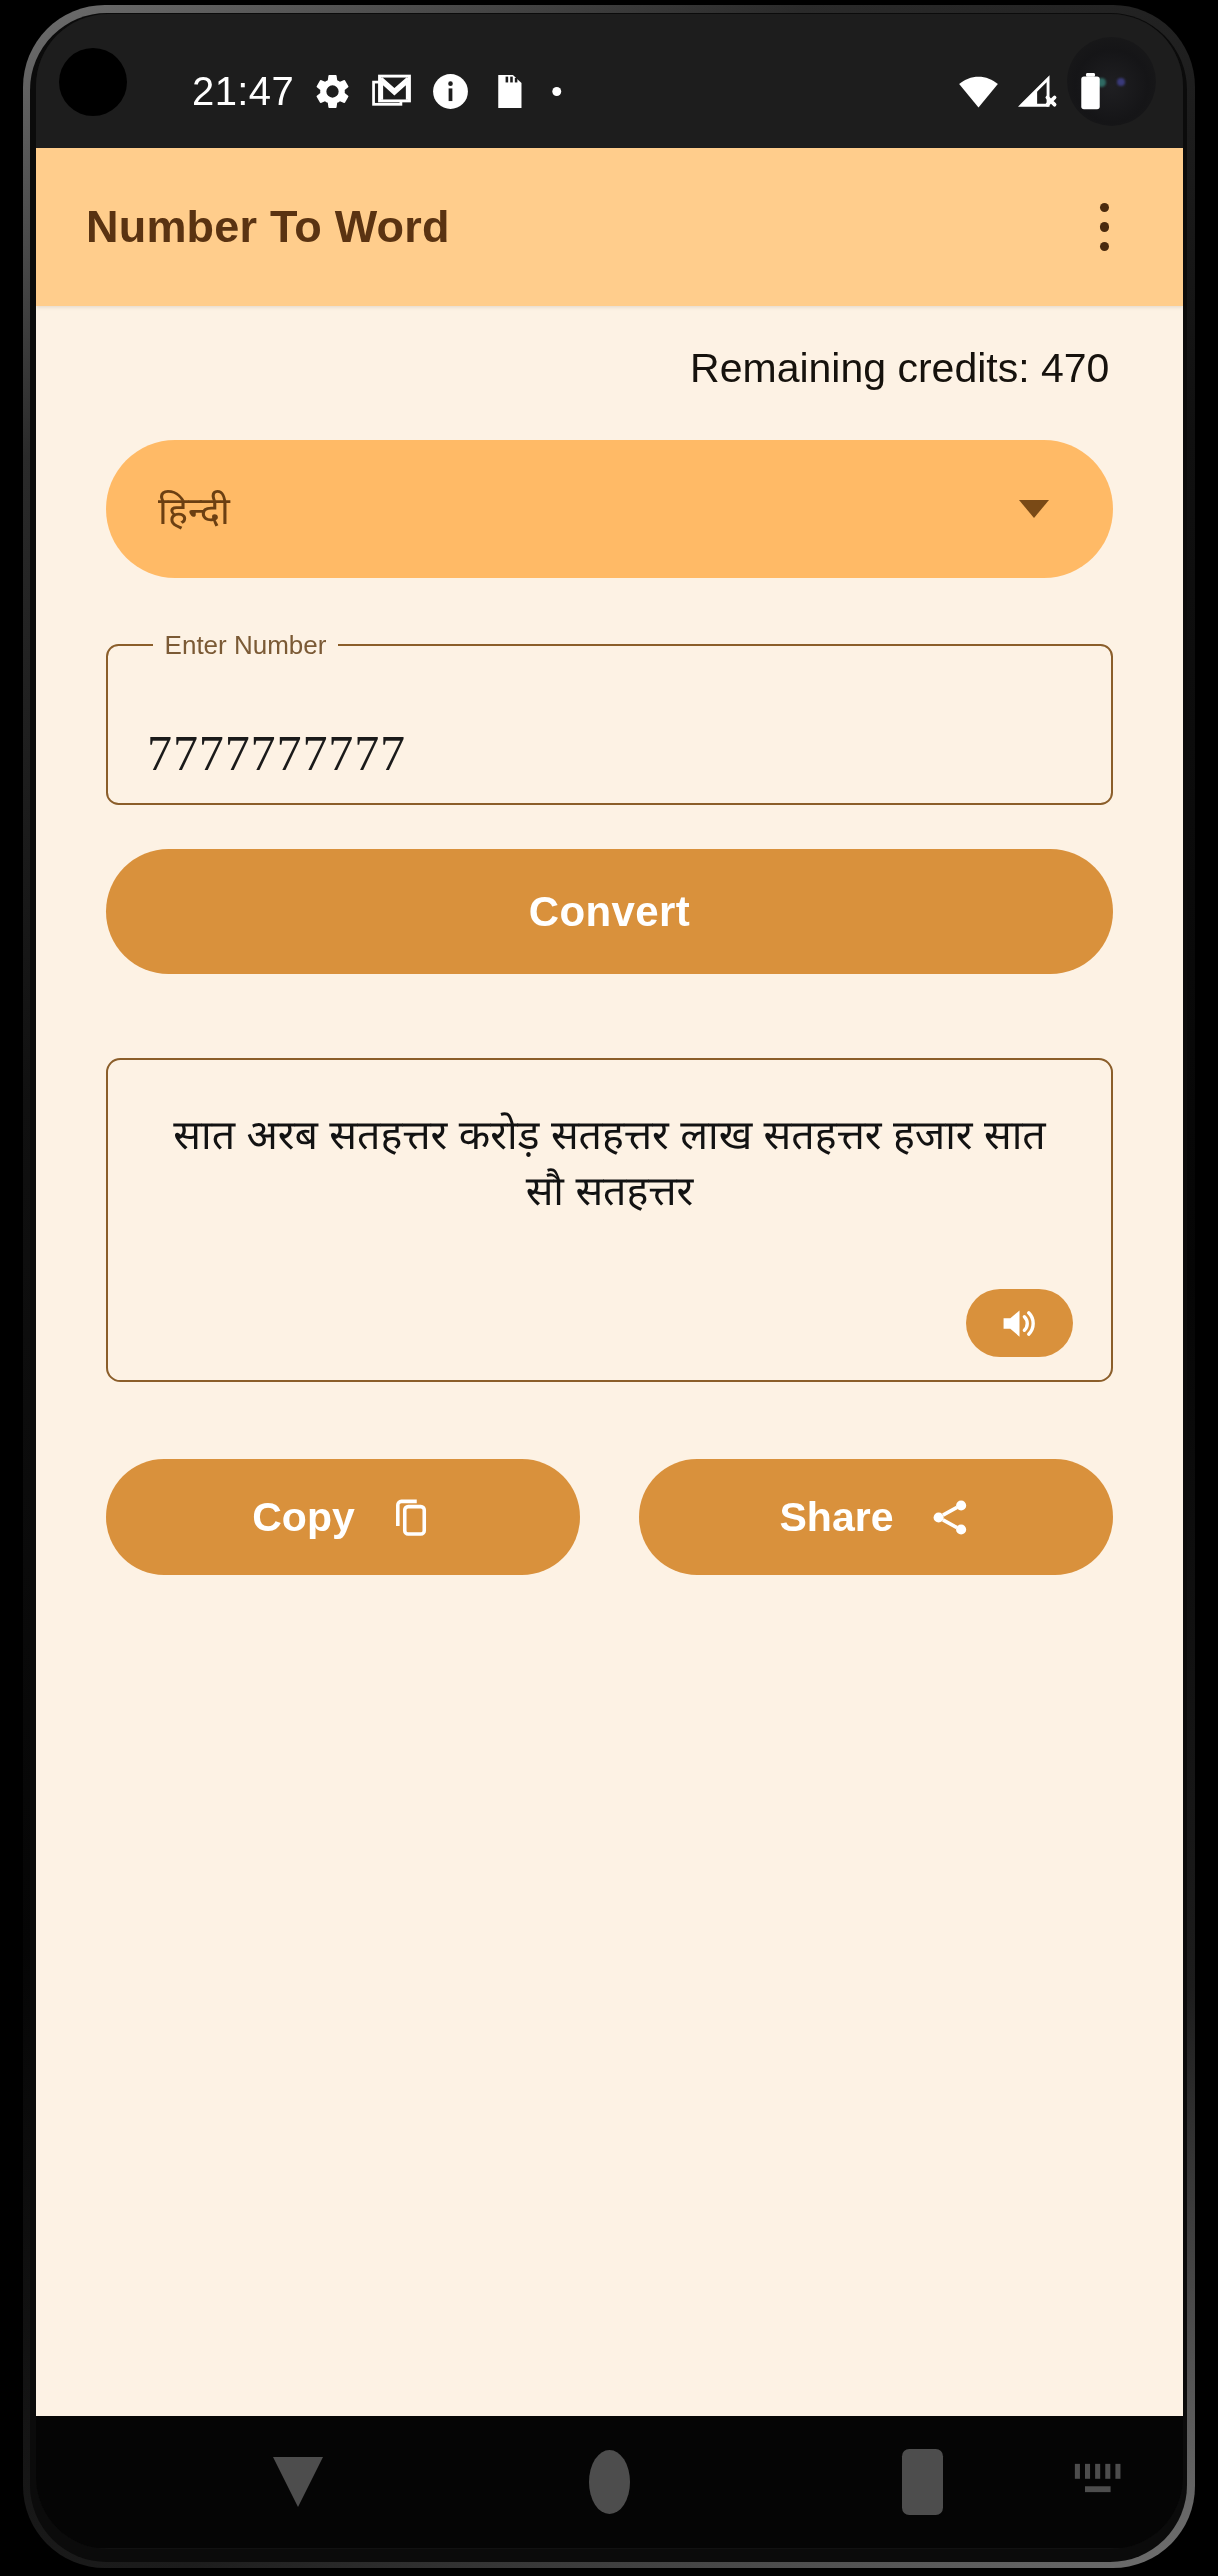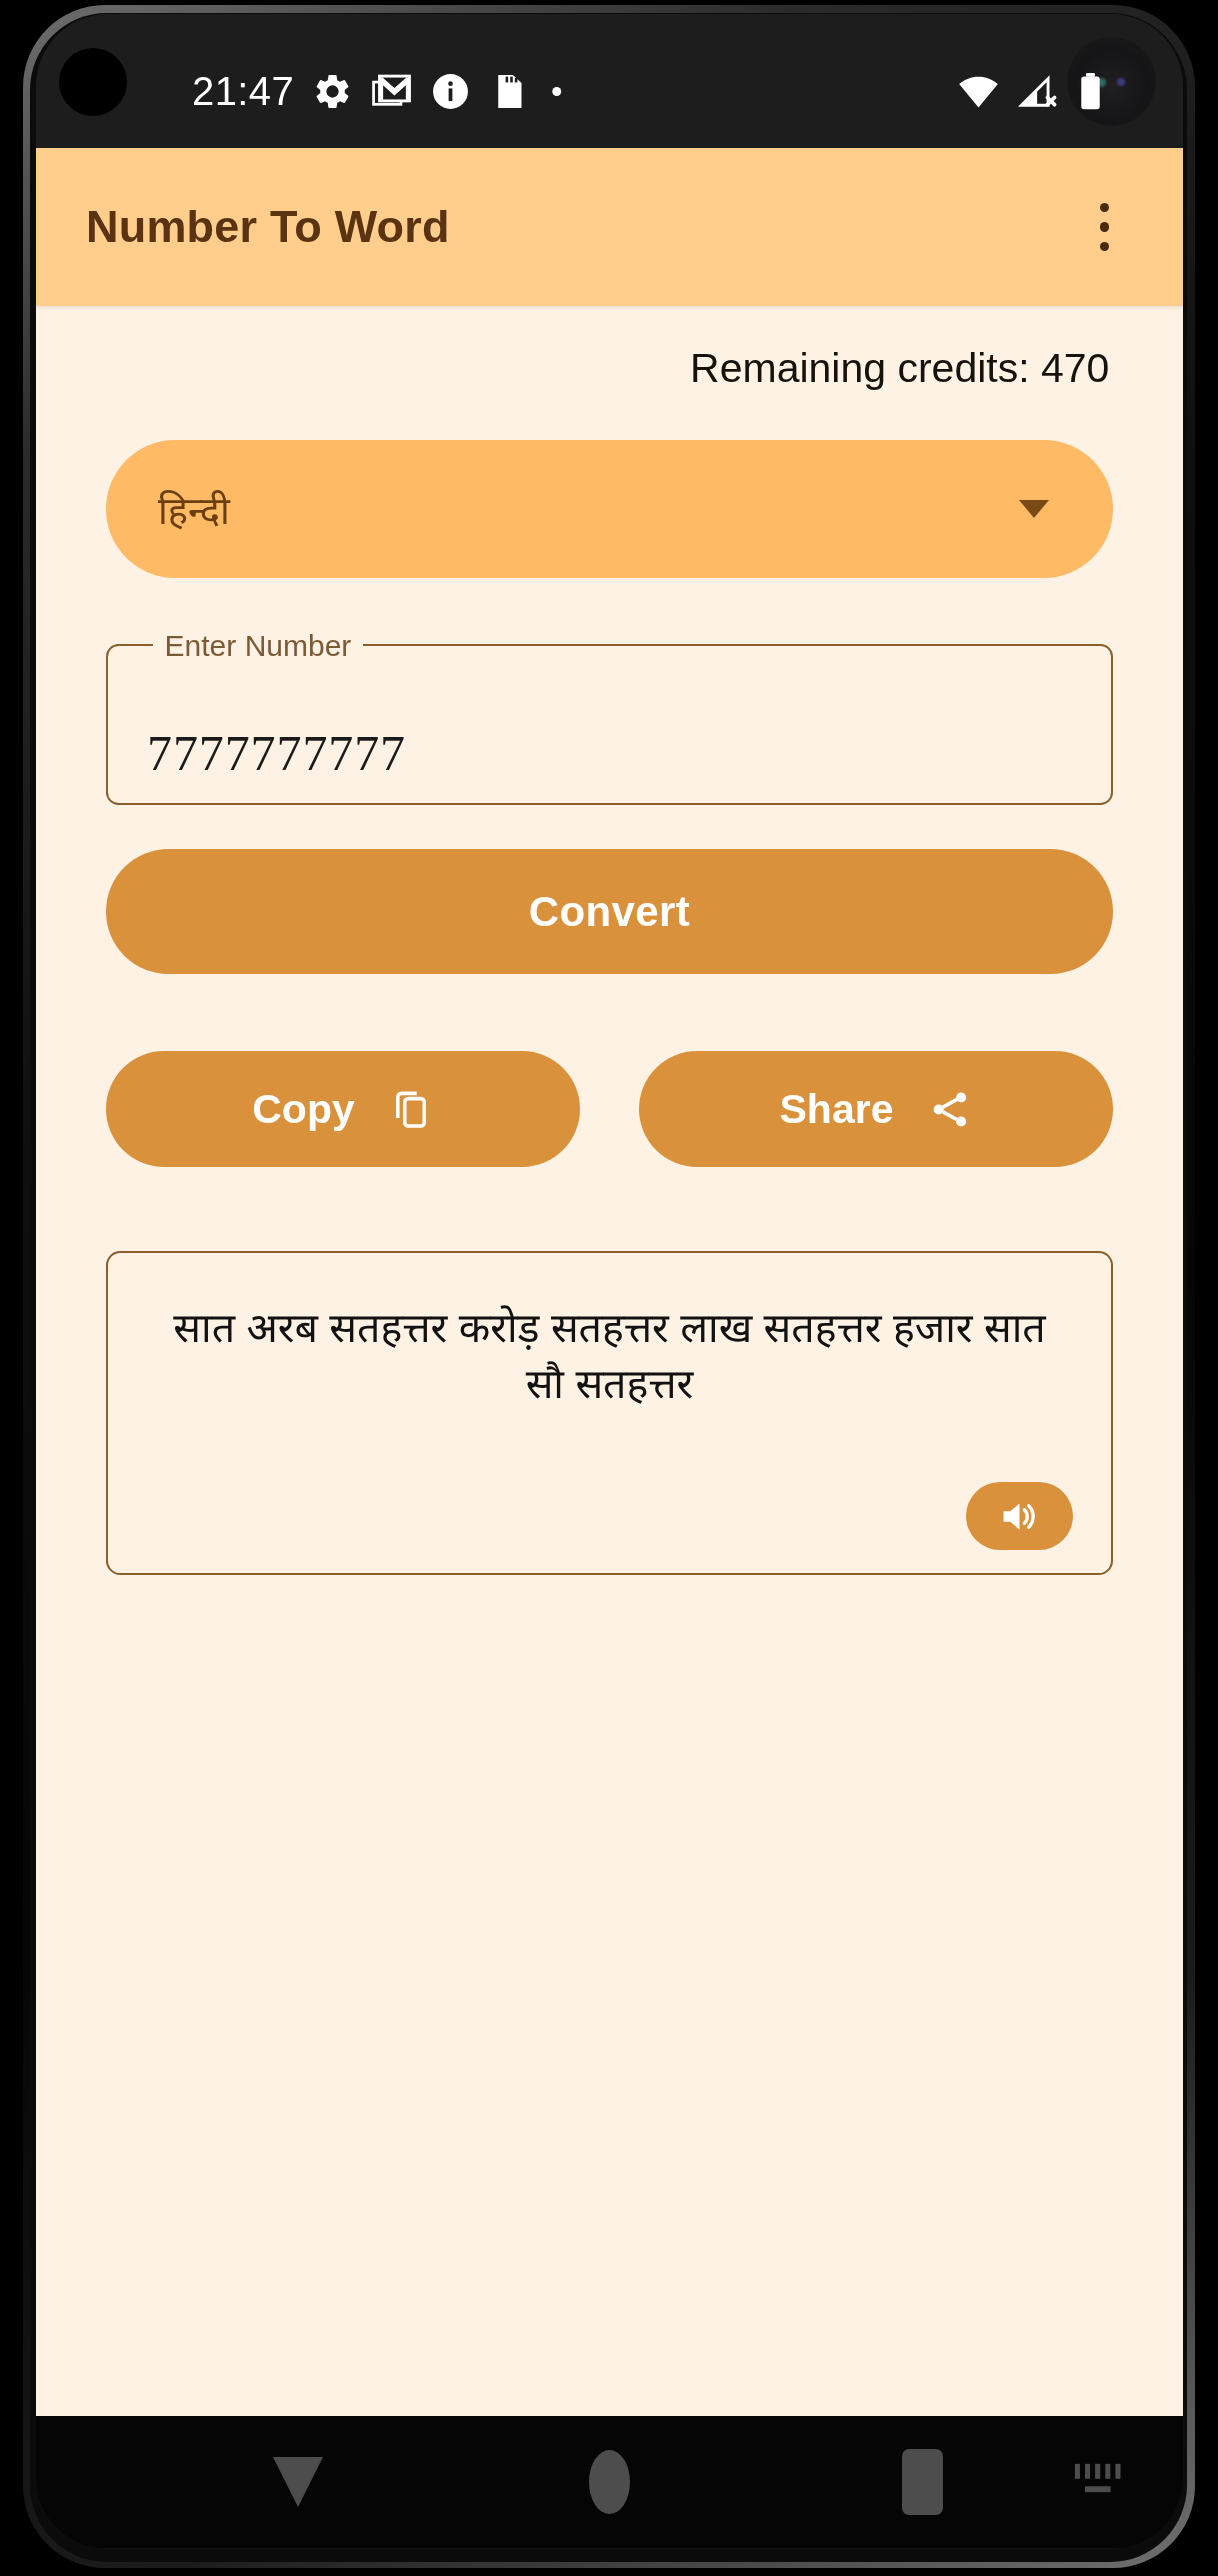--- a/index.html
+++ b/index.html
@@ -198,21 +198,21 @@
     height: 161px;
     border: 2.7px solid #8B5E2A;
     border-radius: 12.5px;
     background: transparent;
   }
   #number-field-label {
     position: absolute;
     left: 45px; top: -19.7px;
     background: #FDF2E4;
     padding: 0 11.6px;
-    font-size: 30px;
+    font-size: 26px;
     color: #7B5A35;
     line-height: 39px;
   }
   #number-input {
     position: absolute;
     left: 39px; top: 50%;
     transform: translateY(-50%);
     width: calc(100% - 79px);
     border: none;
     outline: none;
@@ -412,51 +412,51 @@
           <span id="lang-caret"></span>
         </div>
 
         <div id="number-field">
           <label id="number-field-label">Enter Number</label>
           <input id="number-input" type="text" value="7777777777" style="">
         </div>
 
         <button id="convert-button">Convert</button>
 
+        <div id="result-box">
+          <div id="result-text">सात अरब सतहत्तर करोड़ सतहत्तर लाख सतहत्तर हजार सात सौ सतहत्तर</div>
+          <div id="speak-button">
+            <svg width="45" height="45" viewBox="0 0 24 24" fill="#ffffff">
+              <path d="M3.5 9.2h3.6L12 5.0v14l-4.9-4.2H3.5z"></path>
+              <path d="M14.6 8.4a5 5 0 0 1 0 7.2" fill="none" stroke="#ffffff" stroke-width="1.8" stroke-linecap="round"></path>
+              <path d="M16.9 6.3a8 8 0 0 1 0 11.4" fill="none" stroke="#ffffff" stroke-width="1.8" stroke-linecap="round"></path>
+            </svg>
+          </div>
+        </div>
+
         <div id="action-row">
           <button class="action-button">
             <span>Copy</span>
             <svg width="45" height="45" viewBox="0 0 24 24" fill="none" stroke="#ffffff" stroke-width="1.9">
               <rect x="8.4" y="6.2" width="10.4" height="14.6" rx="1.8"></rect>
               <path d="M14.8 3.4H6.6a1.9 1.9 0 0 0-1.9 1.9v11.2"></path>
             </svg>
           </button>
 
           <button class="action-button">
             <span>Share</span>
             <svg width="45" height="45" viewBox="0 0 24 24" fill="#ffffff">
               <circle cx="18.2" cy="5.6" r="2.7"></circle>
               <circle cx="18.2" cy="18.4" r="2.7"></circle>
               <circle cx="6.2" cy="12" r="2.7"></circle>
               <path d="M8.5 10.7 16 6.6M8.5 13.3 16 17.4" stroke="#ffffff" stroke-width="1.9" fill="none"></path>
             </svg>
           </button>
         </div>
 
-        <div id="result-box">
-          <div id="result-text">सात अरब सतहत्तर करोड़ सतहत्तर लाख सतहत्तर हजार सात सौ सतहत्तर</div>
-          <div id="speak-button">
-            <svg width="45" height="45" viewBox="0 0 24 24" fill="#ffffff">
-              <path d="M3.5 9.2h3.6L12 5.0v14l-4.9-4.2H3.5z"></path>
-              <path d="M14.6 8.4a5 5 0 0 1 0 7.2" fill="none" stroke="#ffffff" stroke-width="1.8" stroke-linecap="round"></path>
-              <path d="M16.9 6.3a8 8 0 0 1 0 11.4" fill="none" stroke="#ffffff" stroke-width="1.8" stroke-linecap="round"></path>
-            </svg>
-          </div>
-        </div>
-
       </div>
     </div>
 
     <div id="nav-bar">
       <div class="nav-item" id="nav-back">
         <span class="tri-down"></span>
       </div>
       <div class="nav-item" id="nav-home">
         <span class="circle-home"></span>
       </div>

